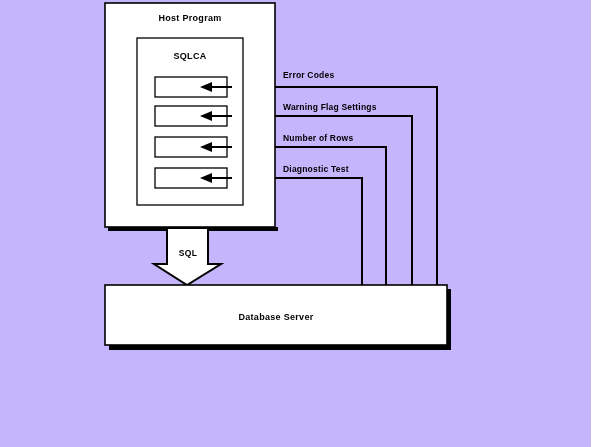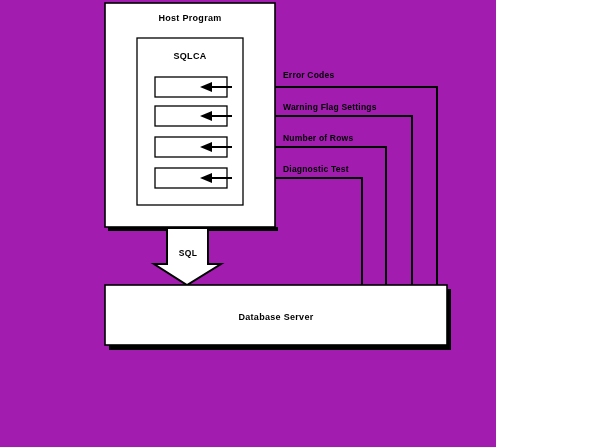--- a/index.html
+++ b/index.html
@@ -6,23 +6,23 @@
   html, body {
     margin: 0;
     padding: 0;
     background: #ffffff;
   }
   body {
     font-family: "Liberation Sans", sans-serif;
   }
   #canvas {
     position: relative;
-    width: 496px;
+    width: 591px;
     height: 447px;
-    background: #a21caf;
+    background: #c4b5fd;
     overflow: hidden;
   }
   #diagram-svg {
     position: absolute;
     left: 0;
     top: 0;
     width: 605px;
     height: 447px;
   }
   .dg-label {

